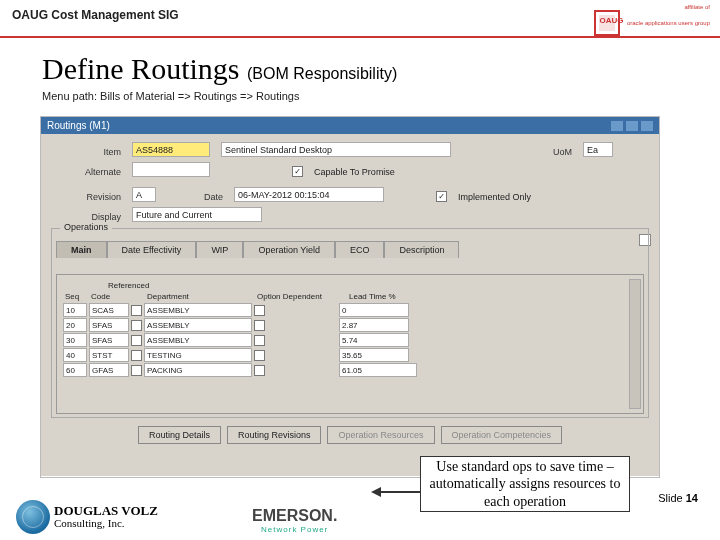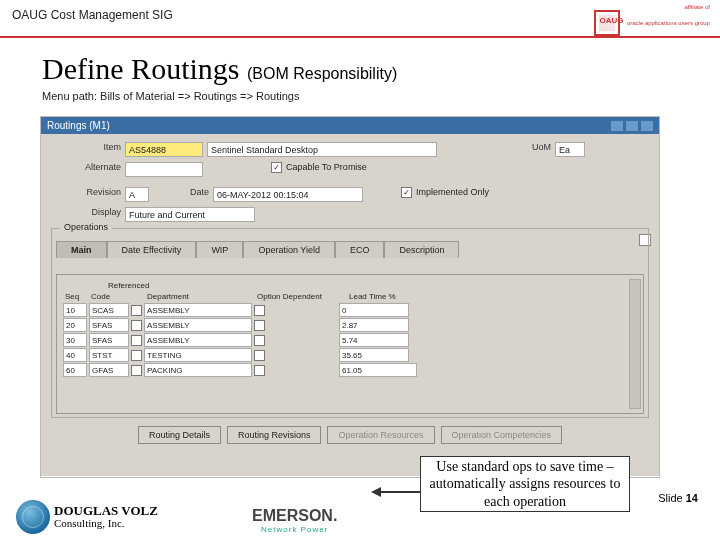--- a/index.html
+++ b/index.html
@@ -1,33 +1,33 @@
 <!DOCTYPE html>
 <html><head>
 <meta charset="utf-8">
 <style>
   * { box-sizing: border-box; margin: 0; padding: 0; }
   body { width: 720px; height: 540px; background: #fff; font-family: Arial, sans-serif; position: relative; overflow: hidden; }
-  .hdr { position: absolute; top: 8px; left: 12px; font-size: 12px; font-weight: normal; color: #222; }
+  .hdr { position: absolute; top: 8px; left: 12px; font-size: 12px; font-weight: bold; color: #222; }
   .logo-oaug { position: absolute; top: 4px; right: 10px; }
   .logo-oaug .sq { display:inline-block; width:26px; height:26px; border:2px solid #c33; position:relative; vertical-align:middle;}
   .logo-oaug .sq::after { content:""; position:absolute; inset:3px; background:#c33; opacity:.15;}
   .logo-oaug .sq span{ position:absolute; left:3px; top:4px; font-size:8px; font-weight:bold; color:#c33;}
   .logo-oaug .tx { display:inline-block; vertical-align:middle; font-size:6px; color:#c33; line-height:1; margin-left:2px;}
   .topline { position:absolute; top:36px; left:0; right:0; height:2px; background:#c33;}
   .title { position:absolute; top:52px; left:42px; font-family: Georgia, 'Times New Roman', serif; font-size:30px;}
   .subt { font-family: Arial; font-size:16px; font-weight:normal;}
   .menu-path { position:absolute; top:90px; left:42px; font-size:11px; color:#222;}
   
   .win { position:absolute; top:116px; left:40px; width:620px; height:362px; background:#fff; border:1px solid #bbb; filter: blur(0.4px);}
   .win-title { background:#3a6ea5; color:#fff; font-size:10px; padding:3px 6px; display:flex; justify-content:space-between; align-items:center;}
   .wt-ic { display:flex; gap:3px;}
   .wt-ic span{ width:12px; height:10px; background:#6a9ac9; display:block;}
   .form-body { position:relative; background:#d8d4cc; height:342px; padding:8px 10px; font-size:9px; color:#222;}
-  .row { display:flex; align-items:flex-start; margin-bottom:5px; gap:4px;}
+  .row { display:flex; align-items:flex-end; margin-bottom:5px; gap:11px;}
   .lbl { width:70px; text-align:right; font-size:9px; color:#333;}
   .fld { background:#fff; border:1px solid #aaa; height:15px; font-size:9px; padding:1px 3px; display:flex; align-items:center;}
   .yel { background:#ffeb7a;}
   .chk { width:11px; height:11px; border:1px solid #777; background:#fff; display:inline-flex; align-items:center; justify-content:center; font-size:8px;}
   .sec-op { border:1px solid #aaa; margin-top:6px; position:relative; padding:6px 4px 4px;}
   .sec-op .leg { position:absolute; top:-7px; left:8px; background:#d8d4cc; padding:0 4px; font-size:9px;}
   .tabs { display:flex; gap:0; margin-top:6px;}
   .tab { padding:3px 14px; font-size:9px; border:1px solid #999; background:#d0ccc4; border-bottom:none;}
   .tab.act { background:#c2bdb3; font-weight:bold;}
   .subtabs { border:1px solid #999; padding:6px 6px; background:#d8d4cc;margin-top:16px;}

